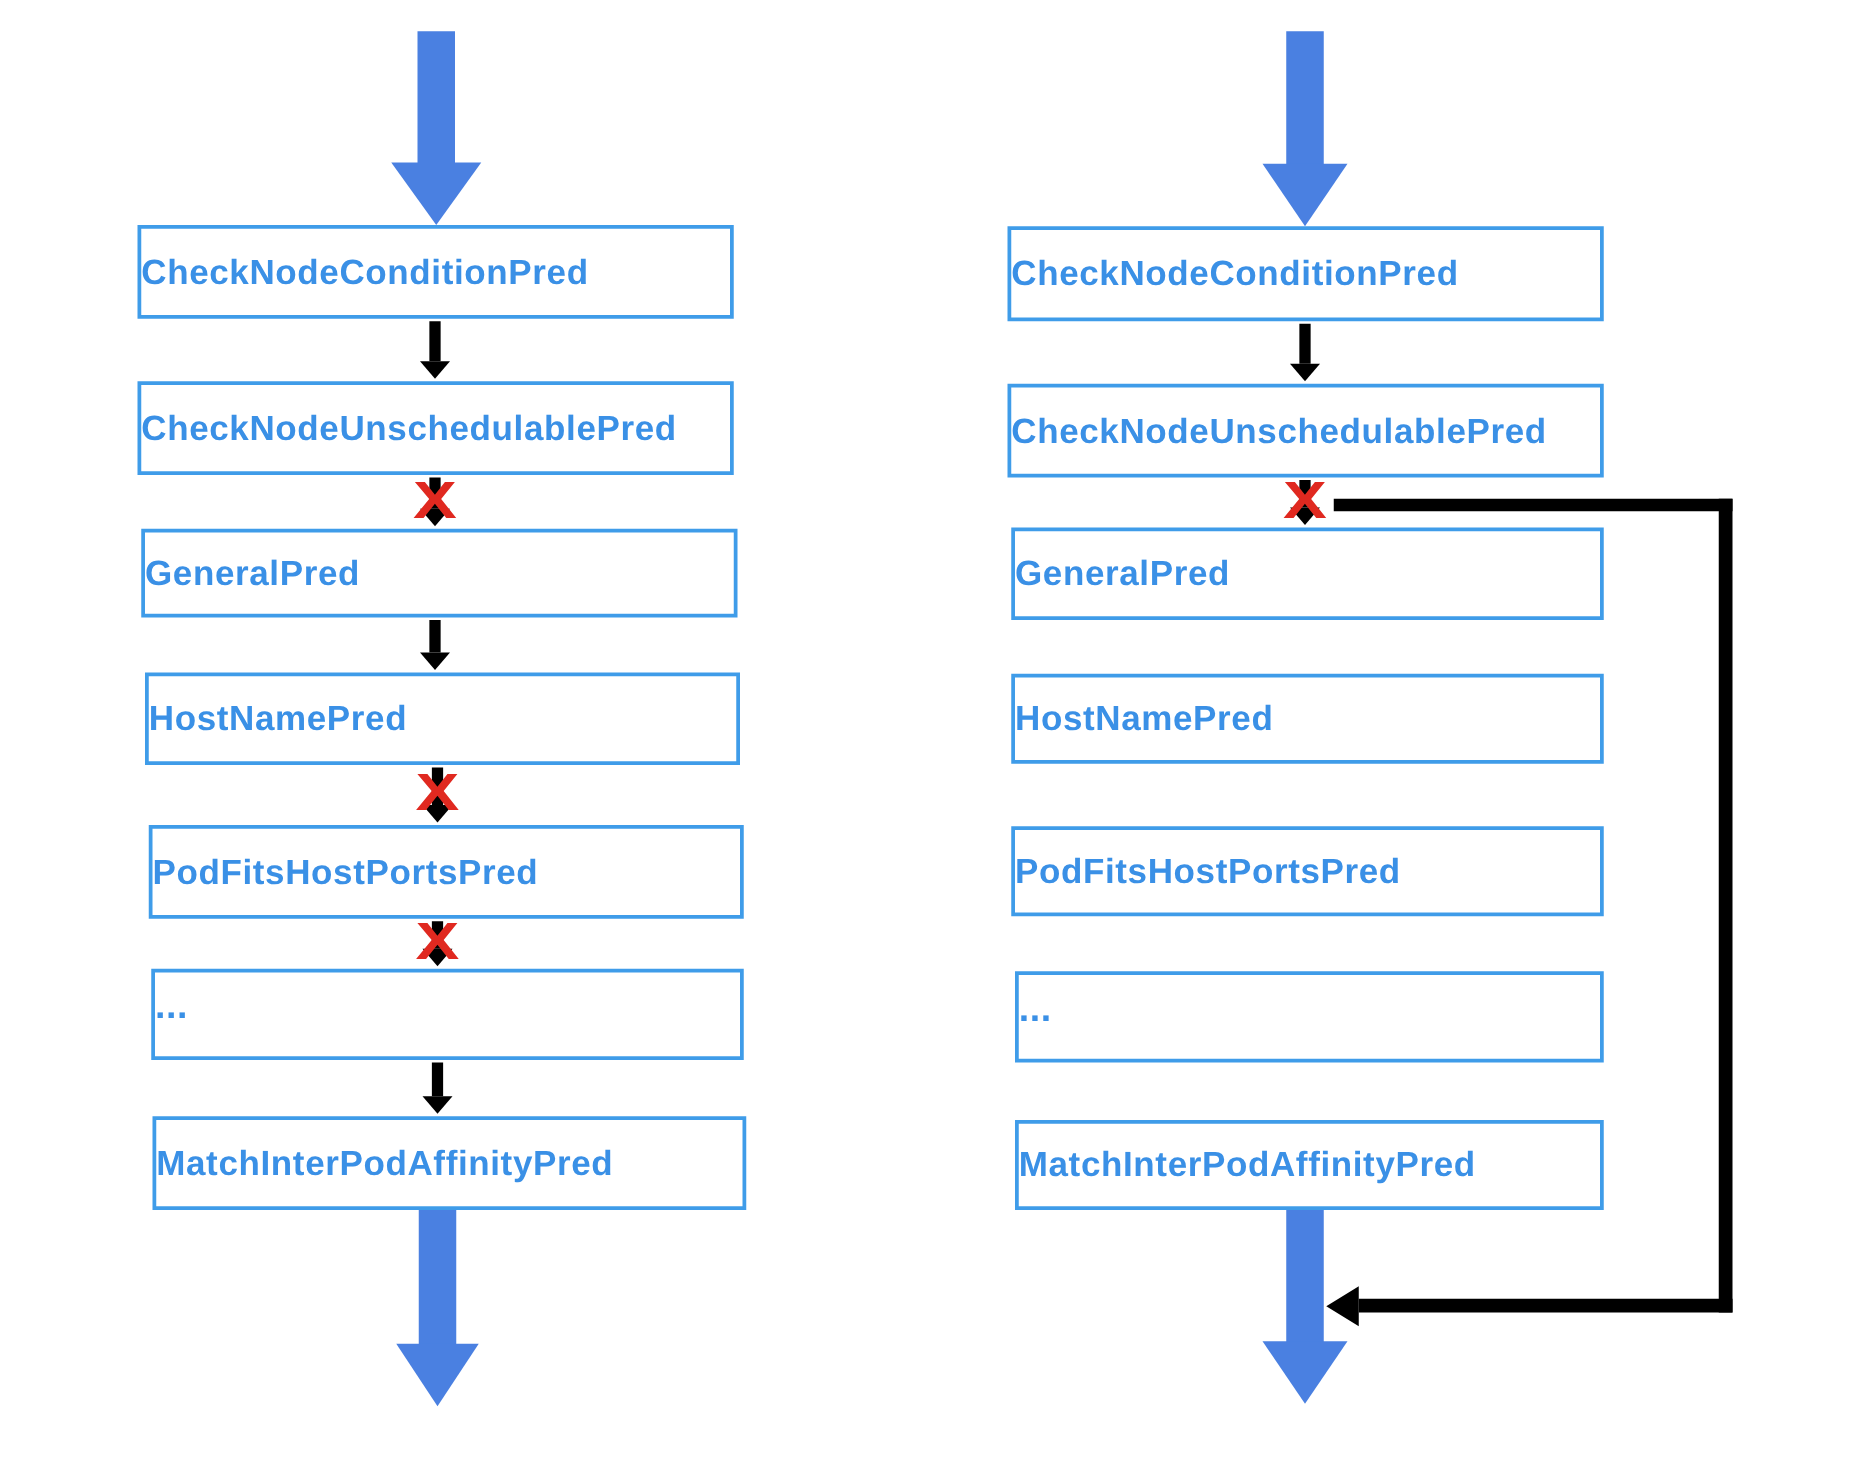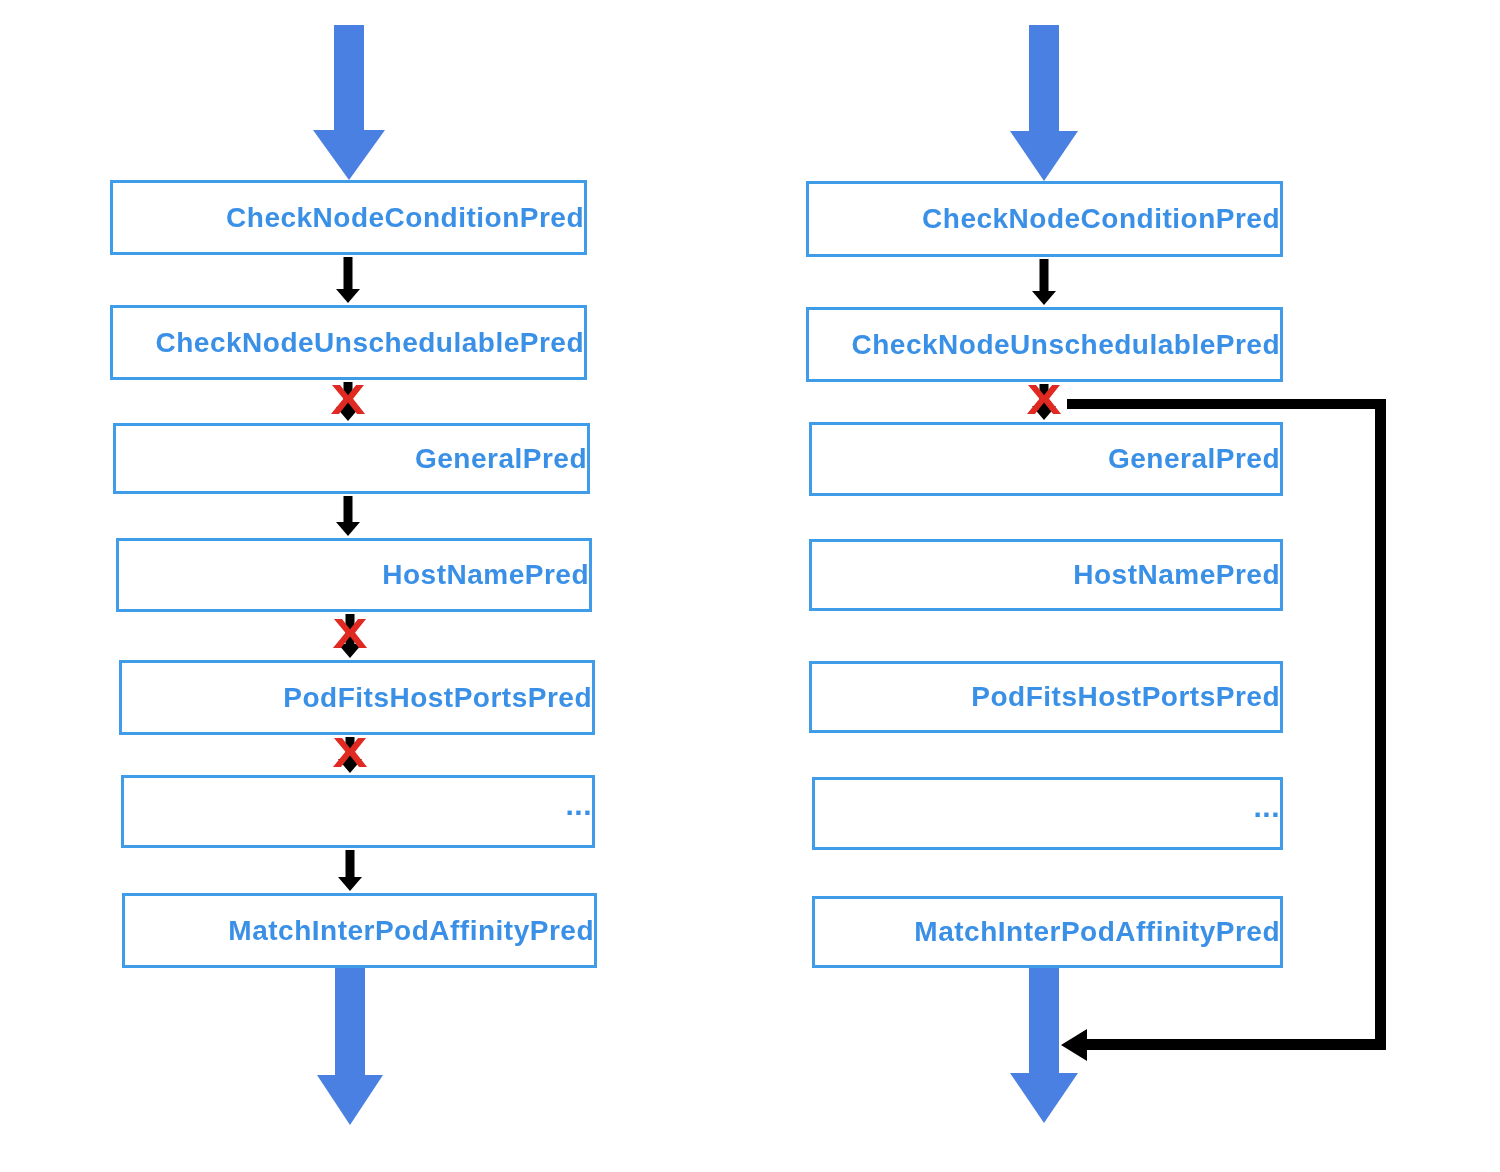--- a/index.html
+++ b/index.html
@@ -10,21 +10,21 @@
     --ink:#000000;
   }
   html,body{margin:0;padding:0;background:#ffffff;}
   .canvas{
     position:relative;width:1500px;height:1172px;background:#ffffff;
     overflow:hidden;font-family:"Liberation Sans",sans-serif;
   }
   
   .node{
     position:absolute;background:#ffffff;border:3px solid var(--box-border);
-    display:flex;align-items:center;justify-content:flex-end;box-sizing:border-box;
+    display:flex;align-items:center;justify-content:flex-start;box-sizing:border-box;
     color:var(--box-text);font-weight:700;font-size:28px;line-height:1;
     letter-spacing:.5px;white-space:nowrap;
   }
   .node.ellipsis{font-size:30px;}
   .node.ellipsis span{transform:translateY(-22%);}
   
   .bigarrow{position:absolute;}
   .bigarrow .shaft{position:absolute;left:50%;top:0;transform:translateX(-50%);
     width:30px;background:var(--arrow-blue);}
   .bigarrow .head{position:absolute;left:50%;bottom:0;transform:translateX(-50%);

